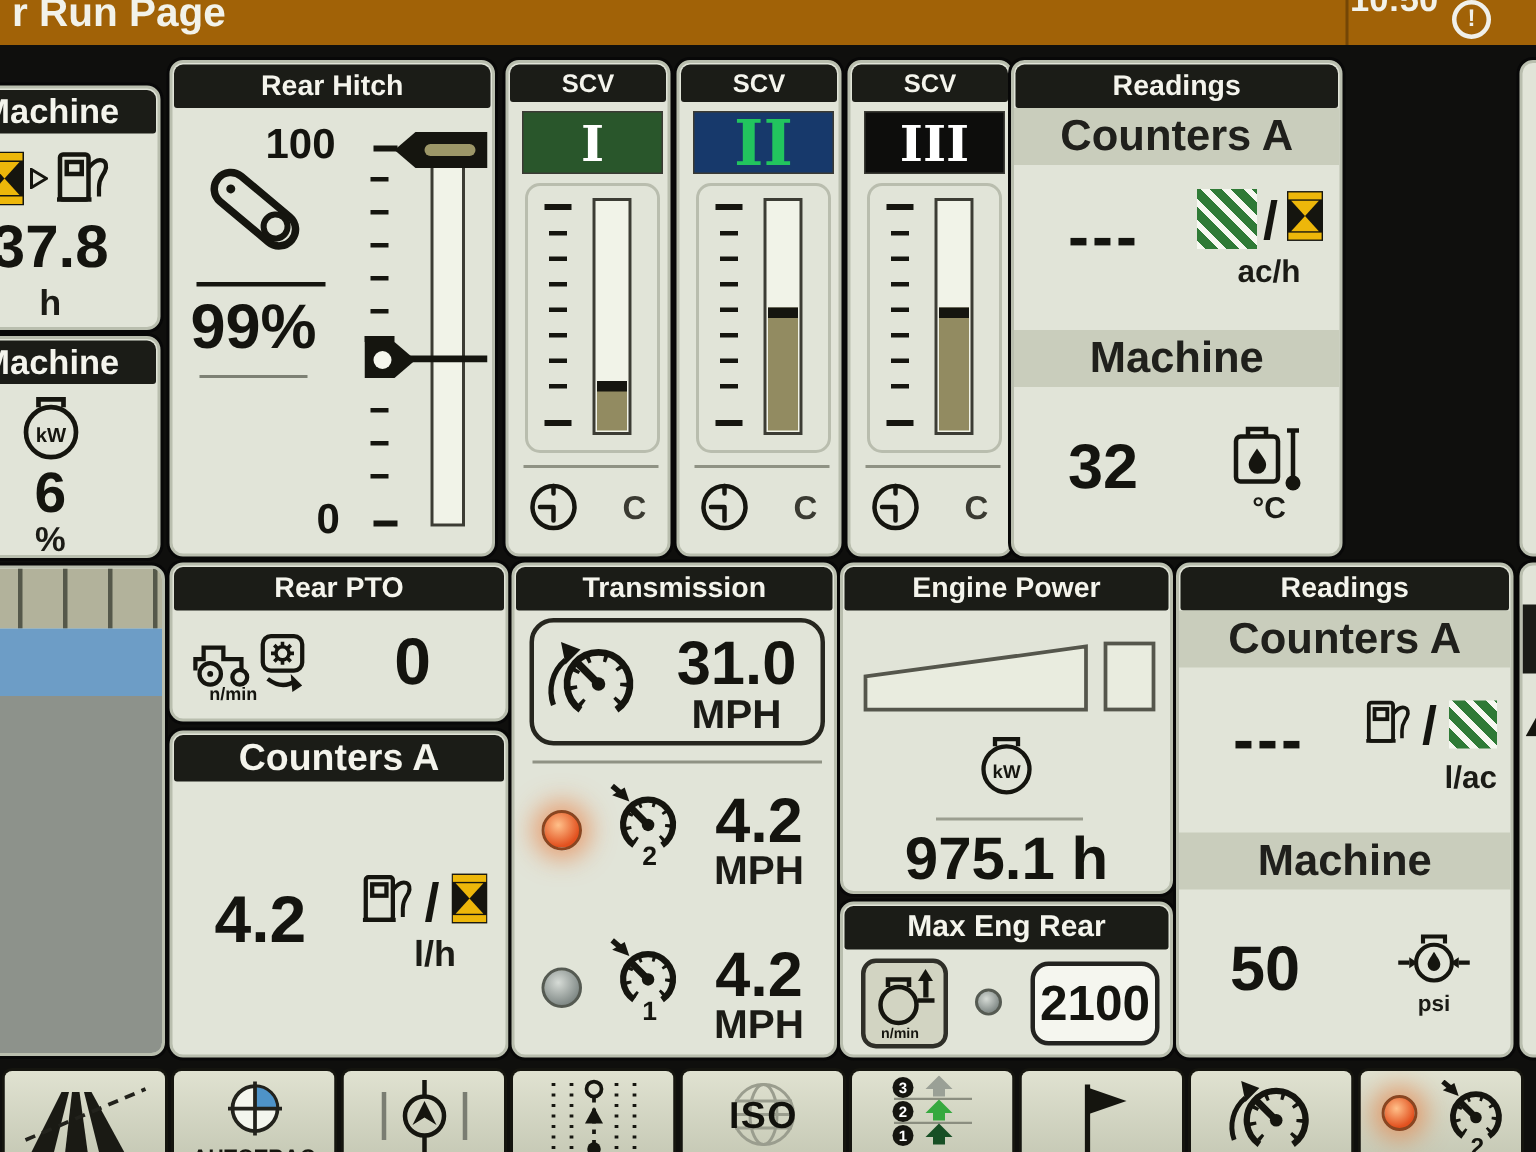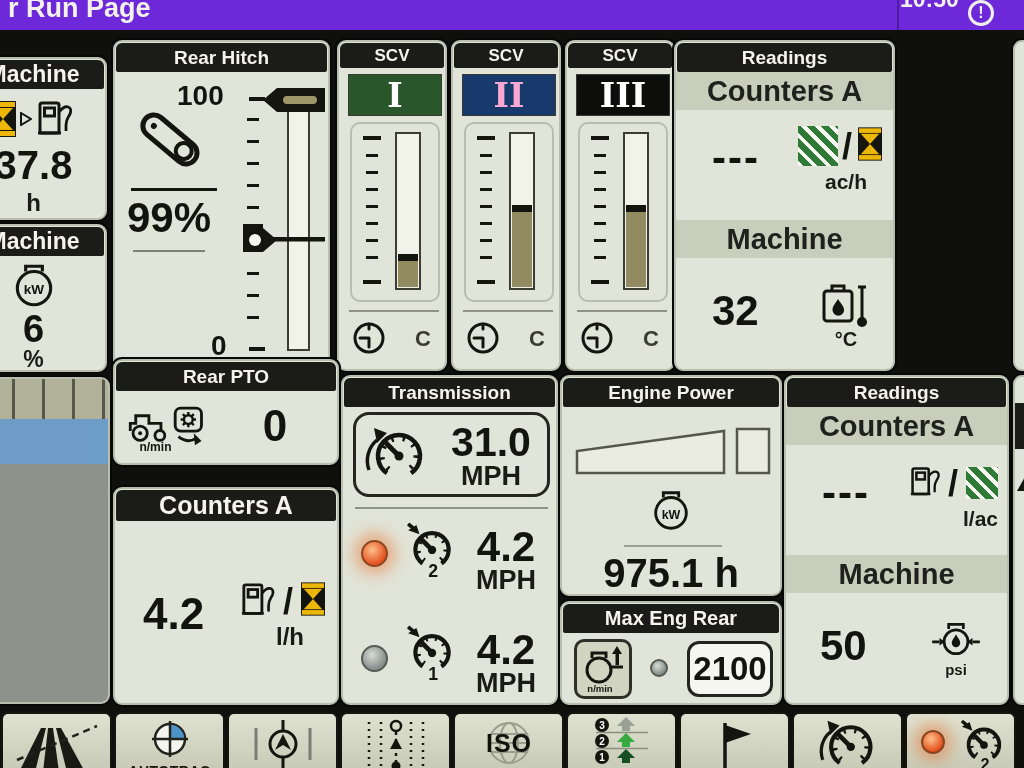--- a/index.html
+++ b/index.html
@@ -29,21 +29,21 @@
   .tbtn{position:absolute;top:712px;height:62px;width:111px;box-sizing:border-box;
         background:linear-gradient(#e0e2d1,#c5c8b4);border:2px solid #15150f;border-bottom:none;
         border-radius:7px 7px 0 0;overflow:hidden;text-align:center}
   .tlabel{font-weight:bold;font-size:14px;color:#17170f;letter-spacing:.5px}
   .hdr-divider{position:absolute;top:0;bottom:0;width:2px;background:rgba(0,0,0,.28)}
   svg{display:block}
 </style>
 </head>
 <body>
 
-<div class="abs" style="left:0;top:0;width:1024px;height:30px;background:#6d28d9;overflow:hidden;">
+<div class="abs" style="left:0;top:0;width:1024px;height:30px;background:#a16207;overflow:hidden;">
   <div class="abs" style="left:8px;top:-9px;font-size:27px;font-weight:bold;color:#f2f2ea;line-height:34px;">r Run Page</div>
   <div class="hdr-divider" style="left:897px;"></div>
   <div class="abs" style="left:900px;top:-14px;font-size:23px;font-weight:bold;color:#f2f2ea;">10:50</div>
   <div class="abs" style="left:968px;top:0px;width:26px;height:26px;border:3px solid #f0f0ea;border-radius:50%;
               box-sizing:border-box;text-align:center;line-height:20px;font-weight:bold;font-size:16px;color:#f0f0ea;">
     <span>!</span>
   </div>
 </div>
 
 <div class="panel" style="left:-40px;top:57px;width:147px;height:163px;">
@@ -150,21 +150,21 @@
   <svg class="abs" style="left:12px;top:278px;" width="36" height="36" viewBox="0 0 36 36">
     <circle cx="18" cy="18" r="14" fill="none" stroke="#15150f" stroke-width="3"></circle>
     <path d="M18 4 v5 M18 18 H9 M18 18 v9" stroke="#15150f" stroke-width="3" fill="none" stroke-linecap="round"></path>
   </svg>
   <div class="num" style="left:76px;top:284px;font-size:22px;color:#3a3a32;">C</div>
 </div>
 
 <div class="panel" style="left:451px;top:40px;width:110px;height:331px;">
   <div class="phead" style="font-size:17px;height:25px;">SCV</div>
   <div class="abs" style="left: 9px; top: 32px; width: 92px; height: 40px; border: 1px solid rgb(58, 58, 52); display: flex; align-items: center; justify-content: center; background: rgb(23, 57, 107);">
-    <span style="font-family:'DejaVu Serif',serif;font-weight:bold;font-size:33px;color:#f9a8d4;">II</span>
+    <span style="font-family:'DejaVu Serif',serif;font-weight:bold;font-size:42px;color:#22c55e;">II</span>
   </div>
   <div class="sbox" style="left:11px;top:80px;width:86px;height:176px;"></div>
   <div class="tick" style="left:24px;top:94px;width:18px;height:4px;"></div>
   <div class="tick" style="left:27px;top:112px;width:12px;height:3px;"></div>
   <div class="tick" style="left:27px;top:129px;width:12px;height:3px;"></div>
   <div class="tick" style="left:27px;top:146px;width:12px;height:3px;"></div>
   <div class="tick" style="left:27px;top:163px;width:12px;height:3px;"></div>
   <div class="tick" style="left:27px;top:180px;width:12px;height:3px;"></div>
   <div class="tick" style="left:27px;top:197px;width:12px;height:3px;"></div>
   <div class="tick" style="left:27px;top:214px;width:12px;height:3px;"></div>
@@ -245,21 +245,21 @@
   <div class="abs" style="left: 0px; right: 0px; top: 0px; height: 40px; background: rgb(178, 178, 155);">
     <div class="abs" style="left:50px;top:0;width:3px;height:40px;background:#55584a;"></div>
     <div class="abs" style="left:80px;top:0;width:3px;height:40px;background:#55584a;"></div>
     <div class="abs" style="left:110px;top:0;width:3px;height:40px;background:#55584a;"></div>
     <div class="abs" style="left:140px;top:0;width:3px;height:40px;background:#55584a;"></div>
   </div>
   <div class="abs" style="left: 0px; right: 0px; top: 40px; height: 45px; background: rgb(109, 157, 198);"></div>
   <div class="abs" style="left:0;right:0;top:85px;bottom:0;background:#8d928b;"></div>
 </div>
 
-<div class="panel" style="left:113px;top:359px;width:226px;height:106px;">
+<div class="panel" style="left:113px;top:375px;width:226px;height:106px;">
   <div class="phead">Rear PTO</div>
   <svg class="abs" style="left:12px;top:36px;" width="92" height="55" viewBox="0 0 84 50">
     <g fill="none" stroke="#15150f" stroke-width="2.6">
       <path d="M3 31 v-7 h5 v-7 h12 v7 h11 v7"></path>
       <circle cx="12" cy="33" r="6.5"></circle>
       <circle cx="30" cy="35" r="4.5"></circle>
       <rect x="44" y="10" width="24" height="21" rx="5"></rect>
       <path d="M47 36 q9 7 17 1"></path>
     </g>
     <circle cx="12" cy="33" r="1.8" fill="#15150f"></circle>

